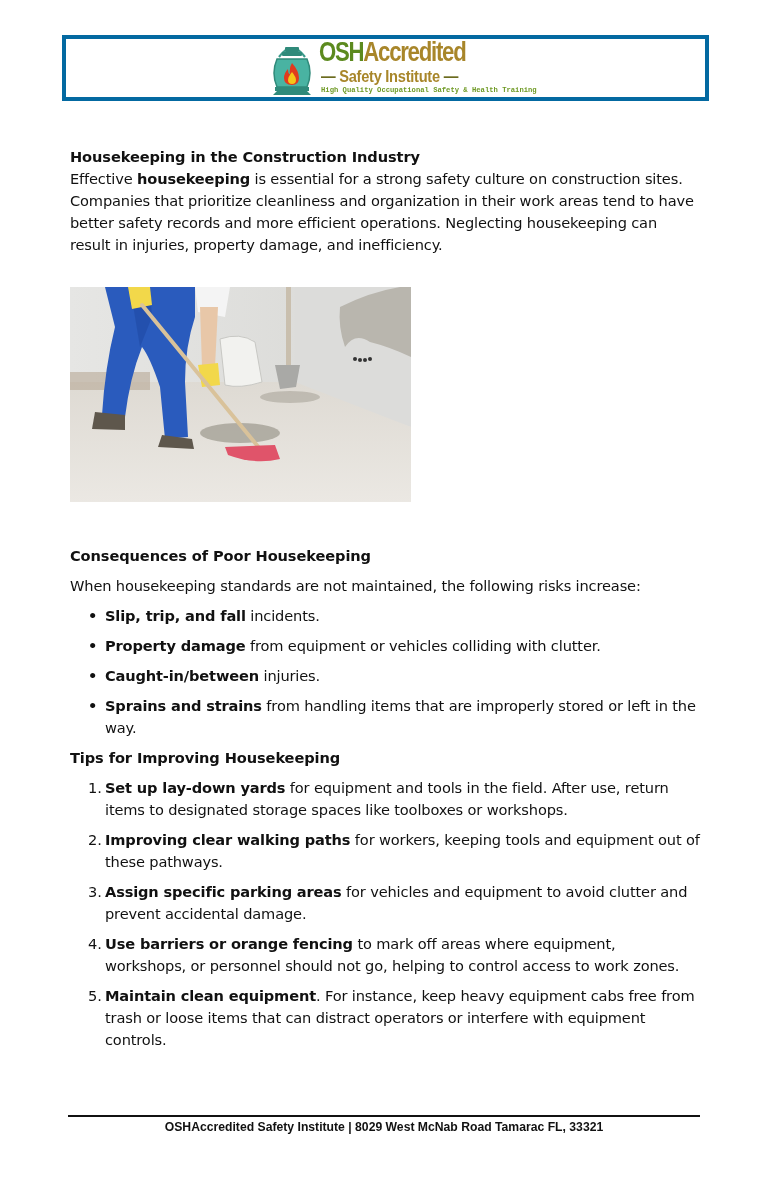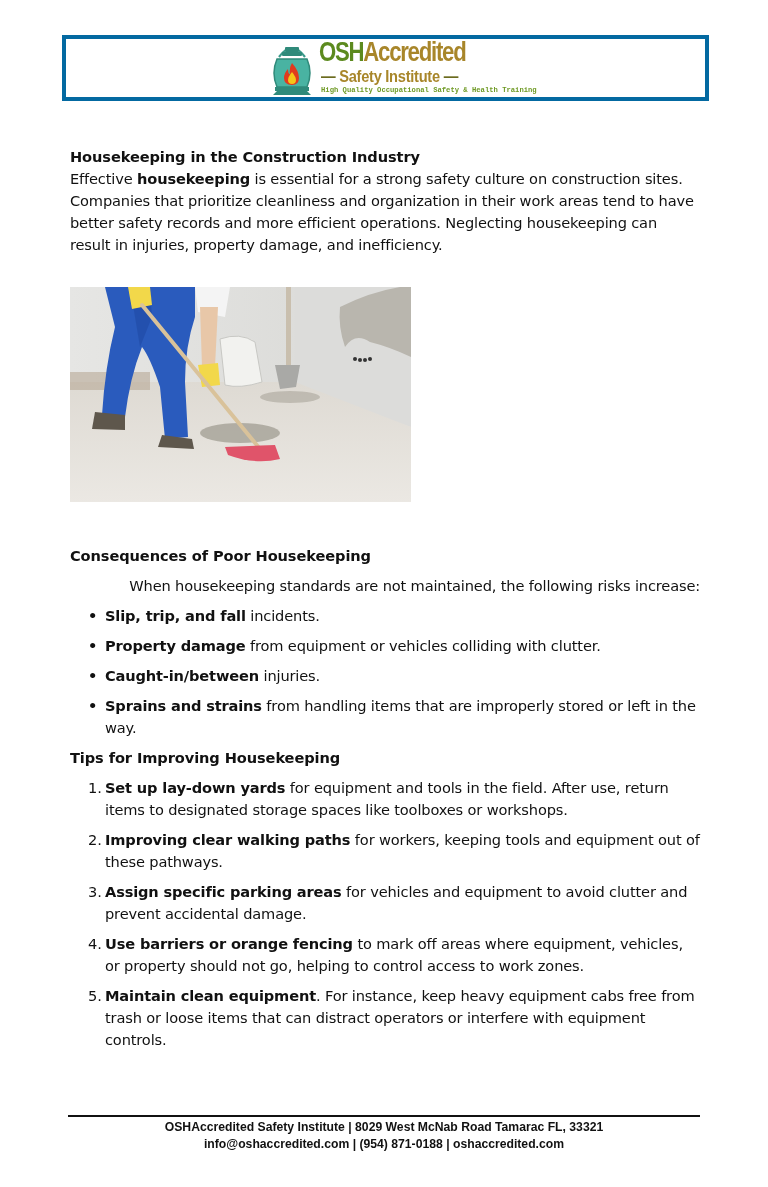--- a/index.html
+++ b/index.html
@@ -113,21 +113,21 @@
     }
 
     .section2 {
       position: absolute;
       left: 70px;
       top: 545px;
       width: 630px;
       font-size: 14.6px;
       line-height: 22px;
     }
-    .section2 .lead { margin-top: 8px; text-align: right; }
+    .section2 .lead { margin-top: 8px; }
     ul.bullets {
       list-style: none;
       margin: 8px 0 0 0;
       padding: 0;
     }
     ul.bullets li {
       position: relative;
       padding-left: 35px;
       margin-bottom: 8px;
       letter-spacing: -0.15px;
@@ -272,22 +272,21 @@
     <li><span class="bullet">•</span><b>Property damage</b><span> from equipment or vehicles colliding with clutter.</span></li>
     <li><span class="bullet">•</span><b>Caught-in/between</b><span> injuries.</span></li>
     <li><span class="bullet">•</span><b>Sprains and strains</b><span> from handling items that are improperly stored or left in the way.</span></li>
   </ul>
 
   <h2 class="tips-title">Tips for Improving Housekeeping</h2>
   <ol class="tips">
     <li><span class="num">1.</span><b>Set up lay-down yards</b><span> for equipment and tools in the field. After use, return items to designated storage spaces like toolboxes or workshops.</span></li>
     <li><span class="num">2.</span><b>Improving clear walking paths</b><span> for workers, keeping tools and equipment out of these pathways.</span></li>
     <li><span class="num">3.</span><b>Assign specific parking areas</b><span> for vehicles and equipment to avoid clutter and prevent accidental damage.</span></li>
-    <li><span class="num">4.</span><b>Use barriers or orange fencing</b><span> to mark off areas where equipment, vehicles, or property should not go, helping to control access to work zones.</span></li>
+    <li><span class="num">4.</span><b>Use barriers or orange fencing</b><span> to mark off areas where equipment, workshops, or personnel should not go, helping to control access to work zones.</span></li>
     <li><span class="num">5.</span><b>Maintain clean equipment</b><span>. For instance, keep heavy equipment cabs free from trash or loose items that can distract operators or interfere with equipment controls.</span></li>
   </ol>
 </div>
 
 <div class="footer-line"></div>
 <div class="footer">
   <div>OSHAccredited Safety Institute | 8029 West McNab Road Tamarac FL, 33321</div>
-  <div>info@oshaccredited.com | (954) 871-0188 | oshaccredited.com</div>
 </div>
 
 </body></html>

